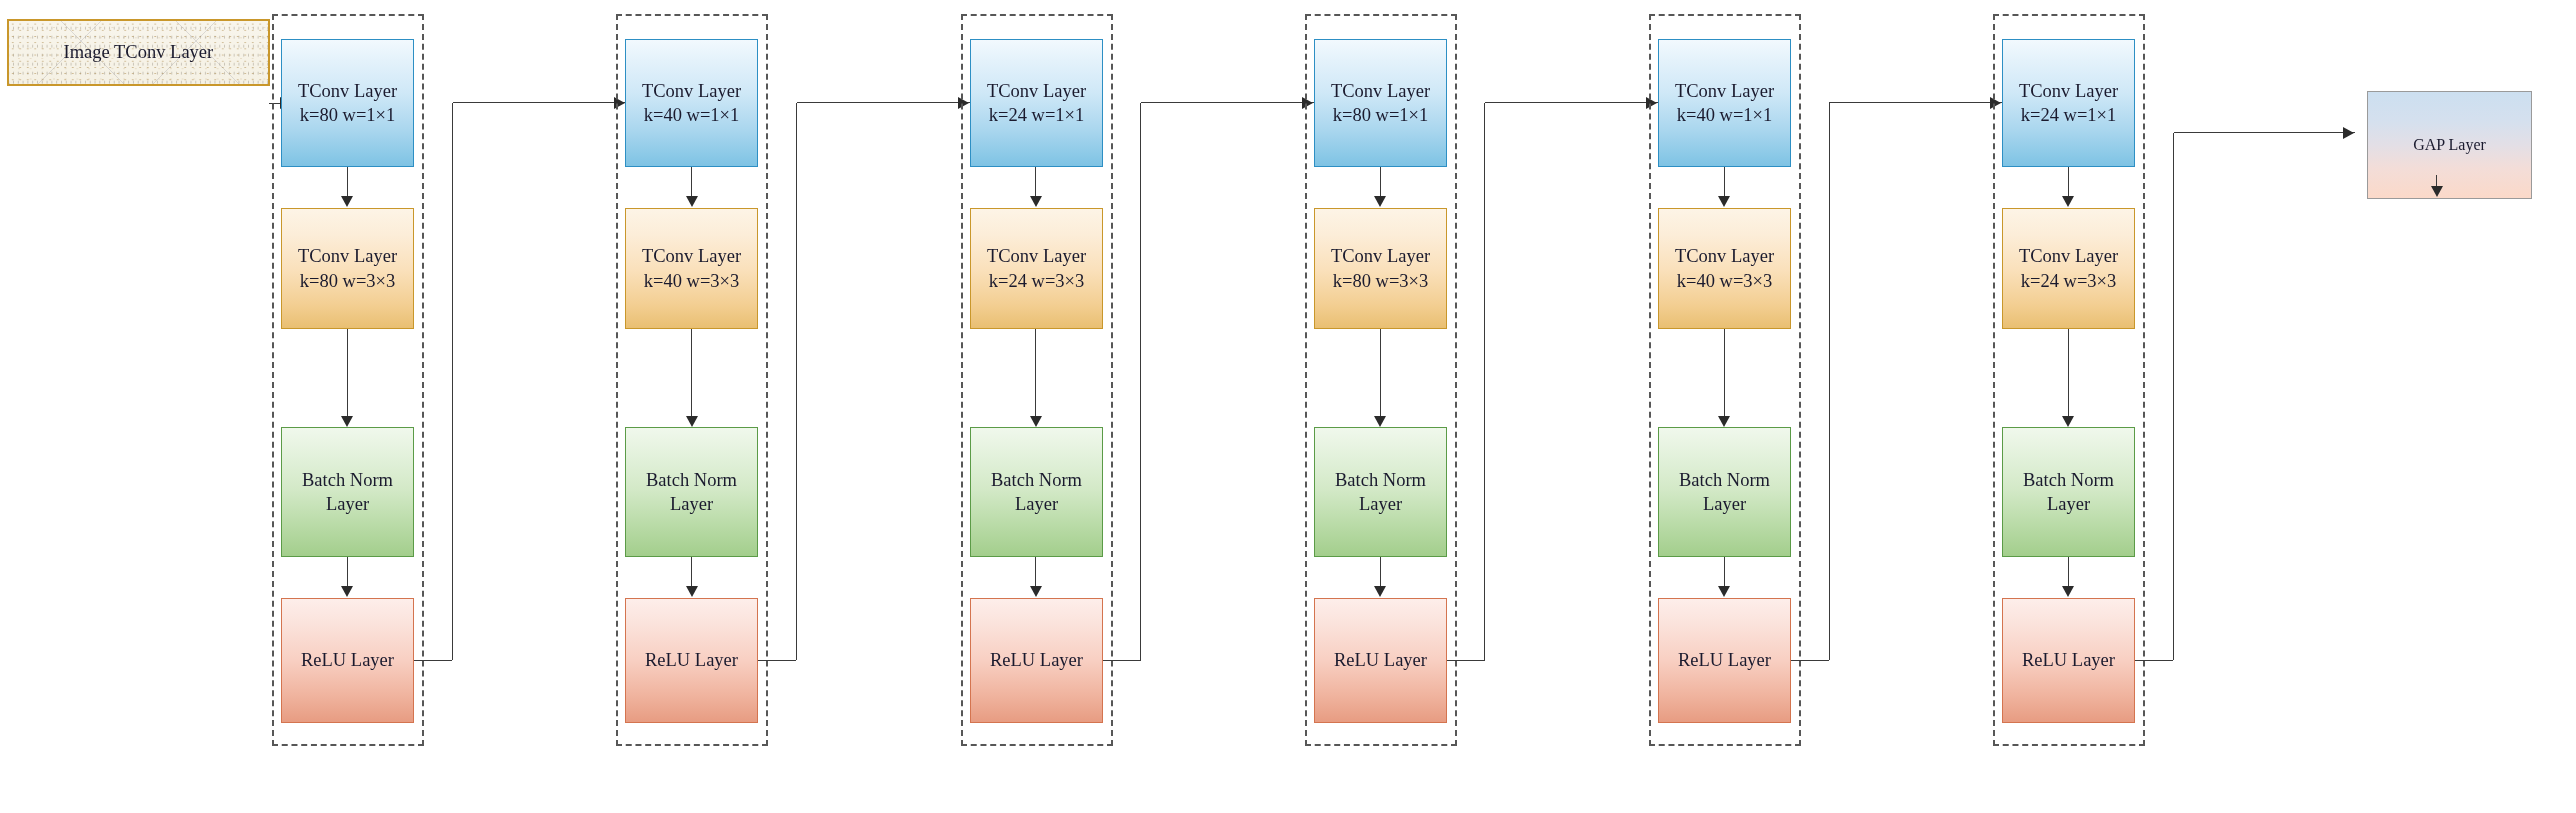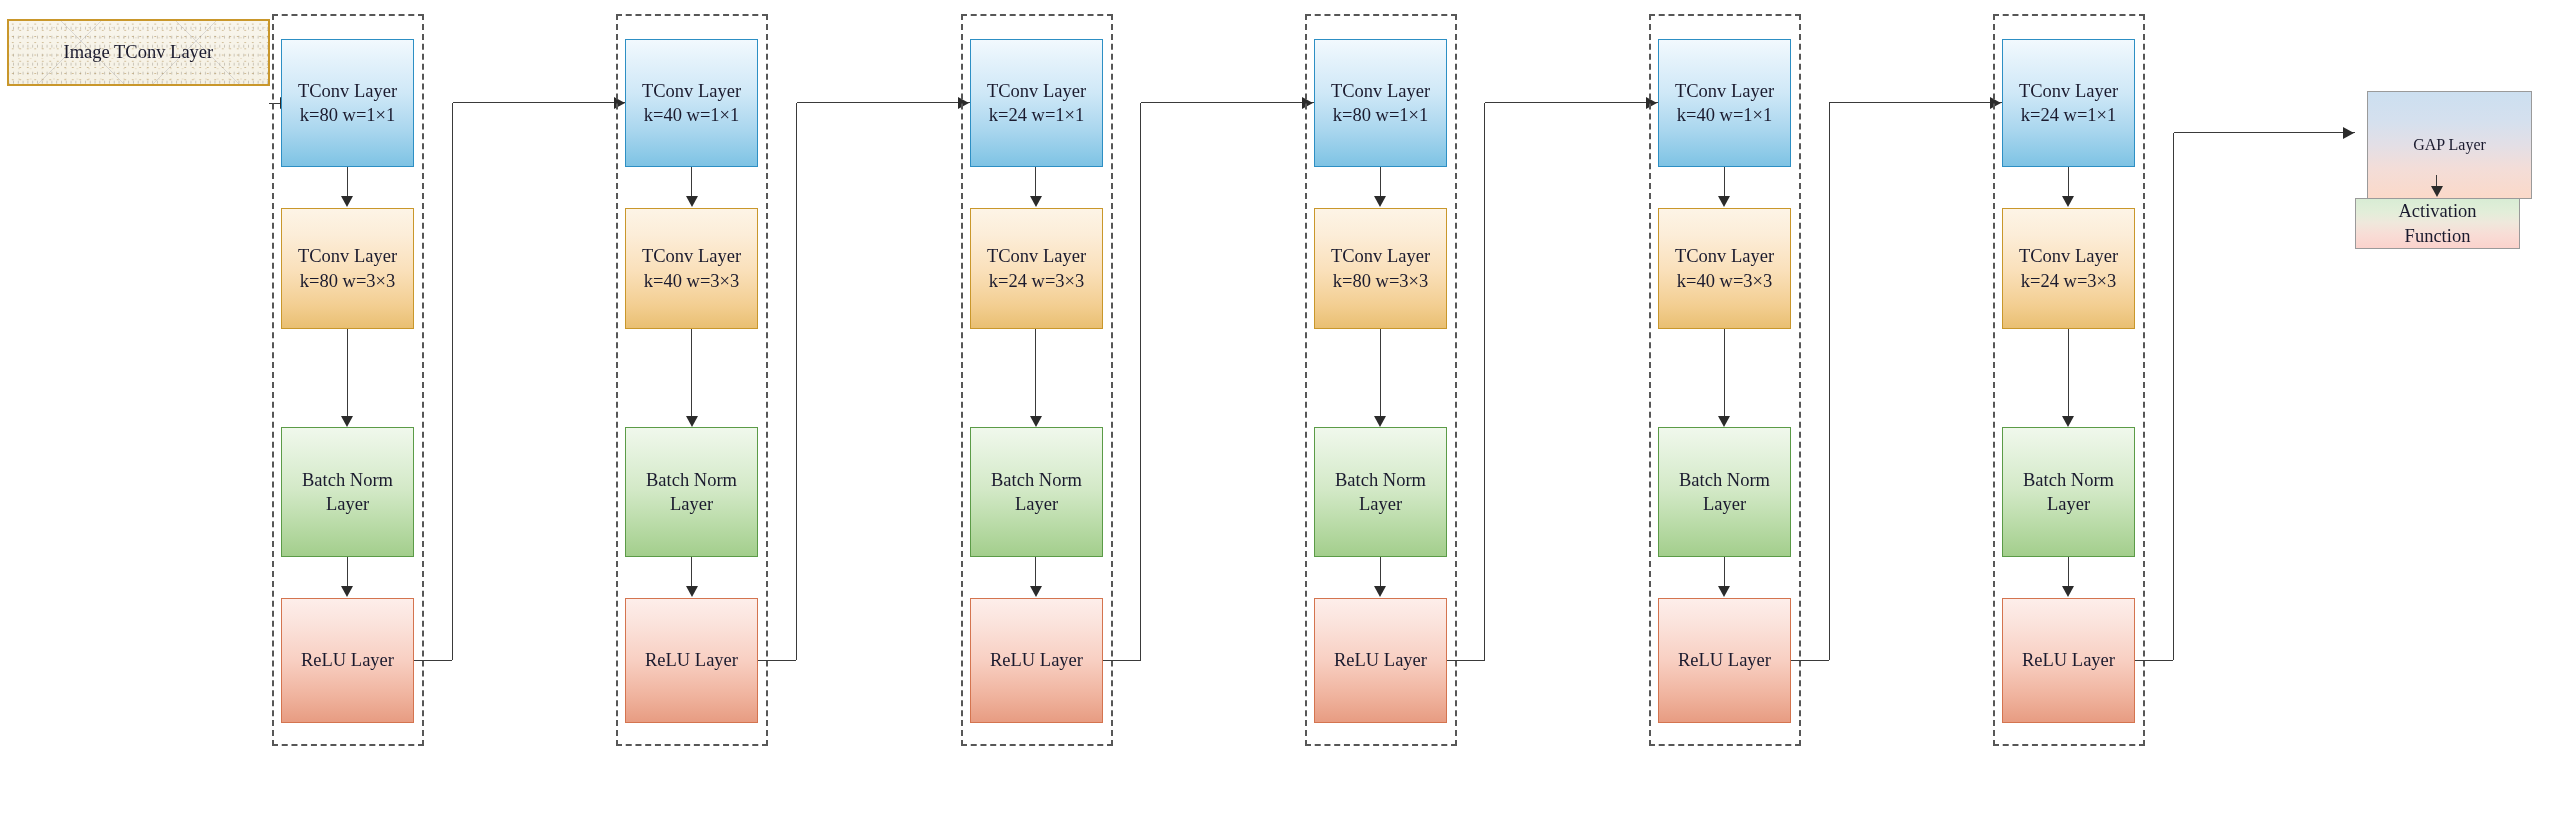--- a/index.html
+++ b/index.html
@@ -290,19 +290,15 @@
       <div class="arrow-r" style="left:2343px;top:127px;"></div>
     </div>
 
   <div class="layer gap" style="left:2355px;top:91px;width:165px;height:108px;font-size:16px;margin-left:12px;">
     <span class="l1">GAP Layer</span>
   </div>
 
   <div class="vline" style="left:2436px;top:175px;width:1.4px;height:18px;"></div>
   <div class="arrow-d" style="left:2431px;top:186px;"></div>
 
-  <div class="layer act" style="left:2355px;top:198px;width:165px;height:51px;font-size:18.5px;">
-    <span class="l1">Activation</span>
-    <span class="l2">Function</span>
-  </div>
 
 </div>
 
 
 </body></html>

